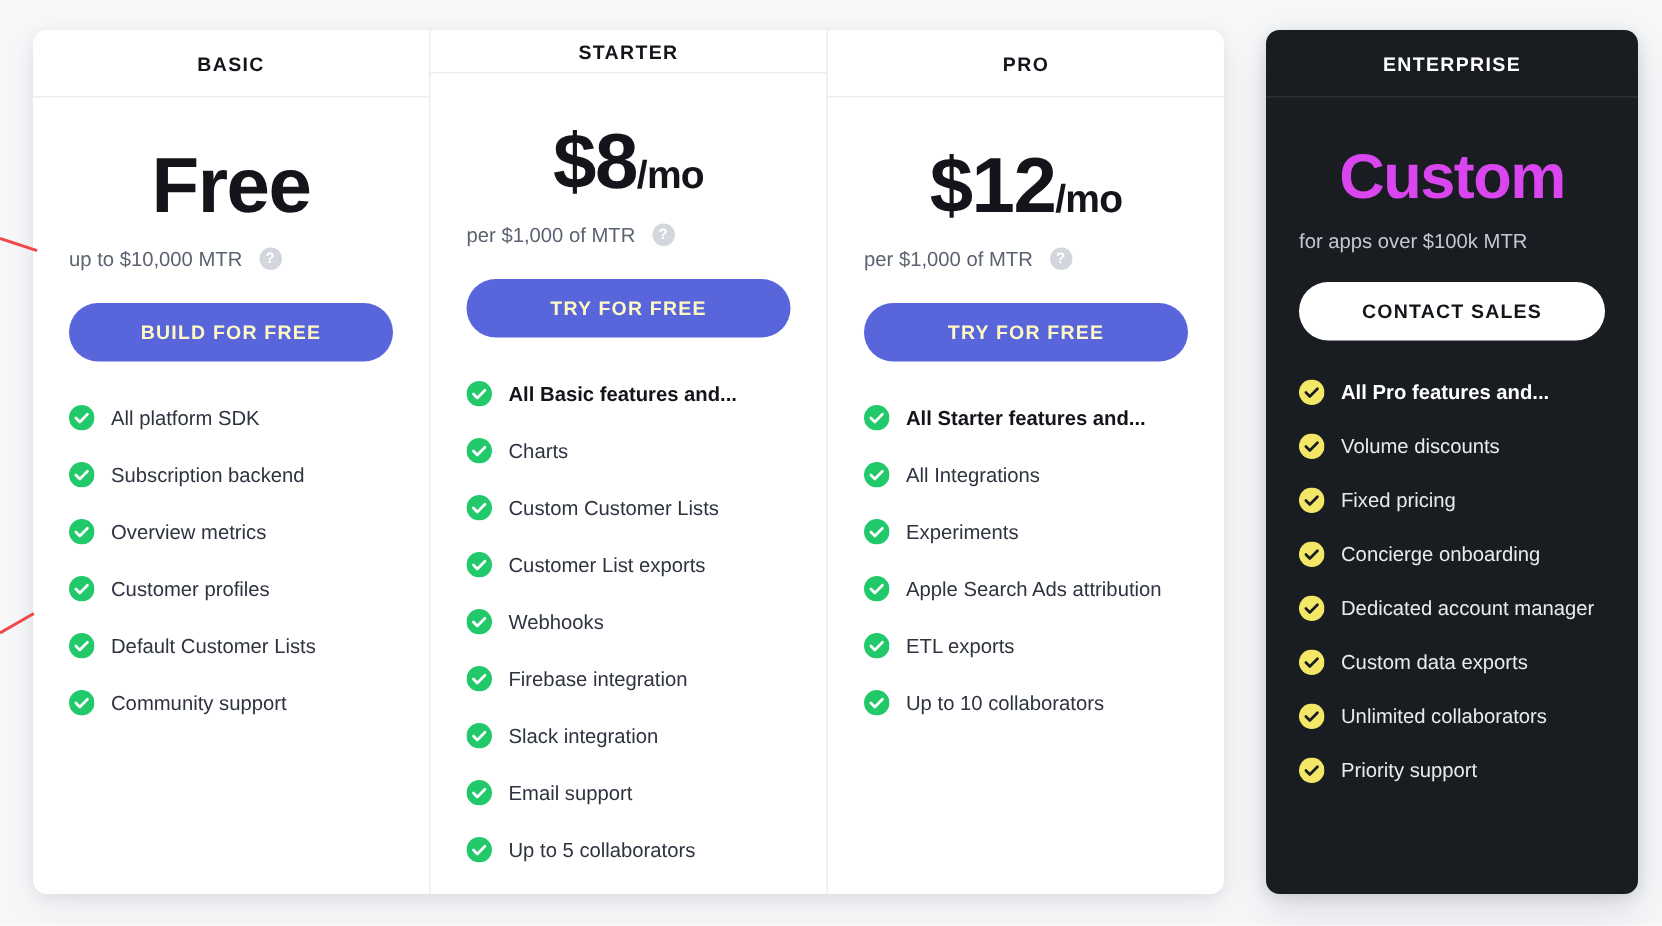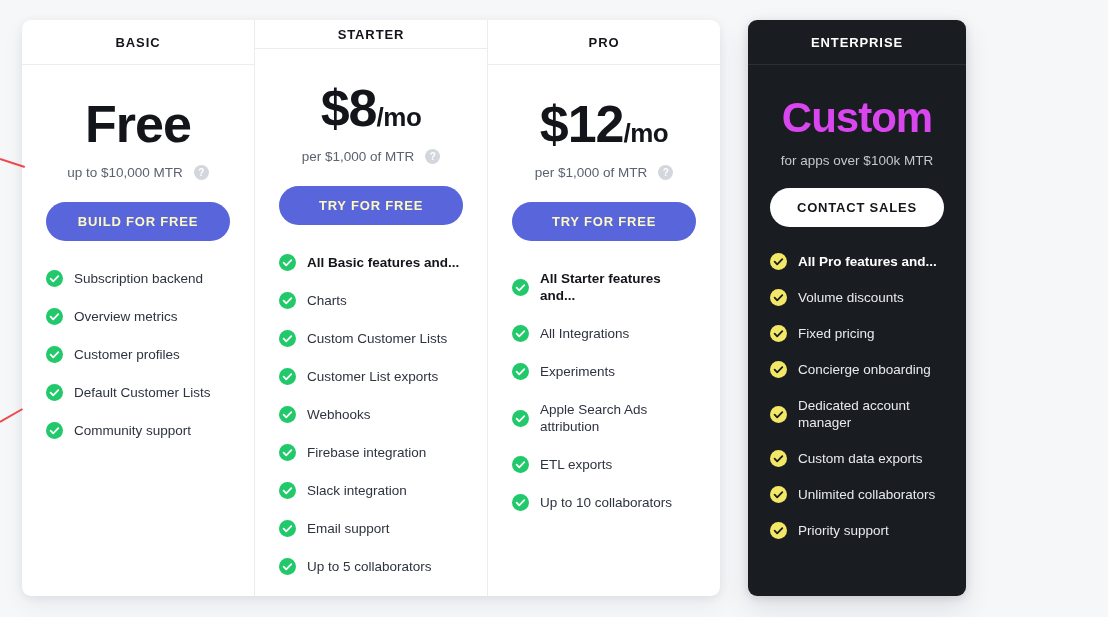--- a/index.html
+++ b/index.html
@@ -29,21 +29,21 @@
     z-index: 5;
   }
   .edge-mark.top    { top: 158px; width: 26px; transform: rotate(18deg); }
   .edge-mark.bottom { top: 421px; width: 26px; transform: rotate(-30deg); }
 
   
   .pricing-wrap {
     position: absolute;
     top: 20px;
     left: 22px;
-    width: 944px;
+    width: 1070px;
     height: 578px;
     display: flex;
     align-items: flex-start;
   }
 
   
   .light-card {
     width: 794px;
     height: 576px;
     background: #ffffff;
@@ -100,21 +100,21 @@
     letter-spacing: -0.5px;
     color: #13151a;
   }
 
   .price-note {
     margin-top: 15px;
     font-size: 13.5px;
     color: #5b6270;
     display: flex;
     align-items: center;
-    justify-content: center;
+    justify-content: flex-start;
     gap: 11px;
     white-space: nowrap;
   }
 
   .help-icon {
     width: 15px;
     height: 15px;
     border-radius: 50%;
     background: #d3d7dd;
     color: #ffffff;
@@ -223,20 +223,29 @@
         </div>
         <button class="cta">BUILD FOR FREE</button>
         <ul class="features">
           <li class="feature">
             <span class="check">
               <svg width="17" height="17" viewBox="0 0 17 17">
                   <circle cx="8.5" cy="8.5" r="8.5" fill="#21c96a"></circle>
                   <path d="M4.6 8.7l2.6 2.6 5.1-5.1" stroke="#fff" stroke-width="1.8" fill="none" stroke-linecap="round" stroke-linejoin="round"></path>
                 </svg>
             </span>
+            <span class="feature-text">All platform SDK</span>
+          </li>
+          <li class="feature">
+            <span class="check">
+              <svg width="17" height="17" viewBox="0 0 17 17">
+                  <circle cx="8.5" cy="8.5" r="8.5" fill="#21c96a"></circle>
+                  <path d="M4.6 8.7l2.6 2.6 5.1-5.1" stroke="#fff" stroke-width="1.8" fill="none" stroke-linecap="round" stroke-linejoin="round"></path>
+                </svg>
+            </span>
             <span class="feature-text">Subscription backend</span>
           </li>
           <li class="feature">
             <span class="check">
               <svg width="17" height="17" viewBox="0 0 17 17">
                   <circle cx="8.5" cy="8.5" r="8.5" fill="#21c96a"></circle>
                   <path d="M4.6 8.7l2.6 2.6 5.1-5.1" stroke="#fff" stroke-width="1.8" fill="none" stroke-linecap="round" stroke-linejoin="round"></path>
                 </svg>
             </span>
             <span class="feature-text">Overview metrics</span>

